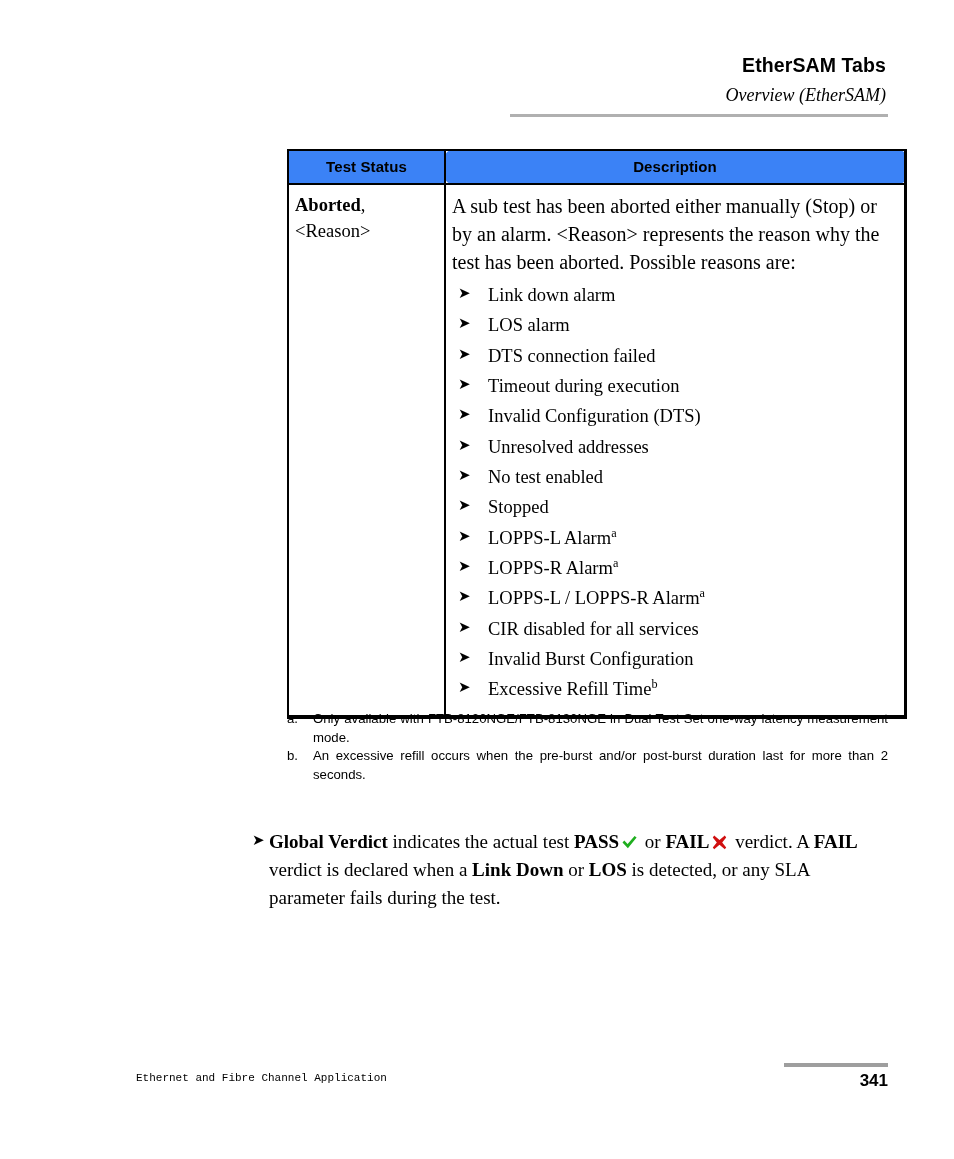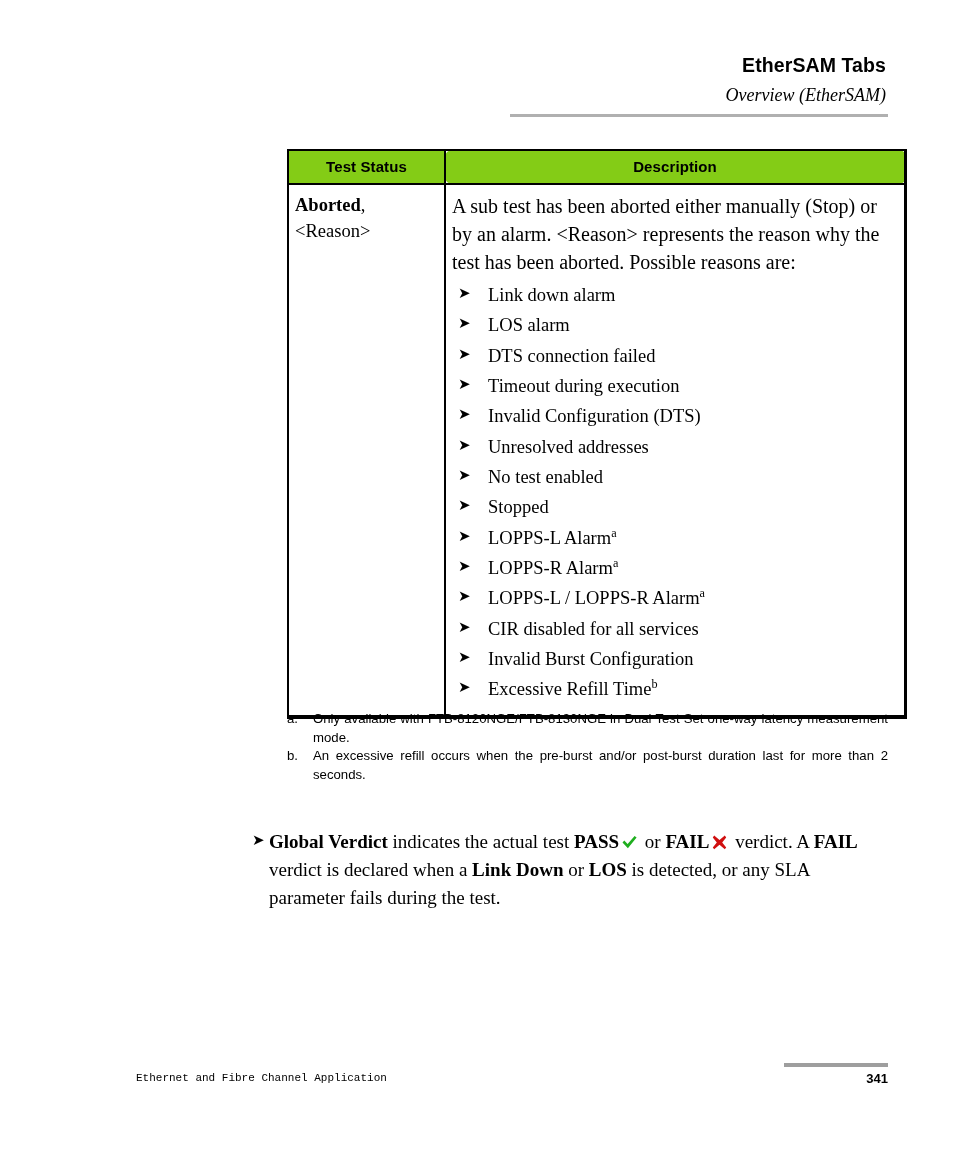--- a/index.html
+++ b/index.html
@@ -61,21 +61,21 @@
     width: 601px;
     border-collapse: collapse;
     border-left: 2px solid #000;
     border-right: 3px solid #000;
     border-top: 2px solid #000;
     border-bottom: 4px solid #000;
     background: #ffffff;
     table-layout: fixed;
   }
   #status-table th {
-    background: #84cc16;
+    background: #3b82f6;
     font-family: "Liberation Sans", "DejaVu Sans", sans-serif;
     font-weight: bold;
     font-size: 15px;
     padding: 7px 4px 8px 4px;
     border-bottom: 2px solid #000;
     border-right: 2px solid #000;
     text-align: center;
     letter-spacing: 0.1px;
   }
   #status-table th:last-child { border-right: none; border-radius: 7px; }
@@ -197,21 +197,21 @@
     width: 104px;
     height: 4px;
     background: #9e9e9e;
   }
   #footer-page-number {
     position: absolute;
     right: 66px;
     top: 11px;
     font-family: "Liberation Sans", "DejaVu Sans", sans-serif;
     font-weight: bold;
-    font-size: 13px;
+    font-size: 17px;
     text-align: right;
   }
 </style>
 </head>
 <body>
 
 <div id="page-header">
   <div id="header-title">EtherSAM Tabs</div>
   <div id="header-subtitle">Overview (EtherSAM)</div>
   <div id="header-rule"></div>

